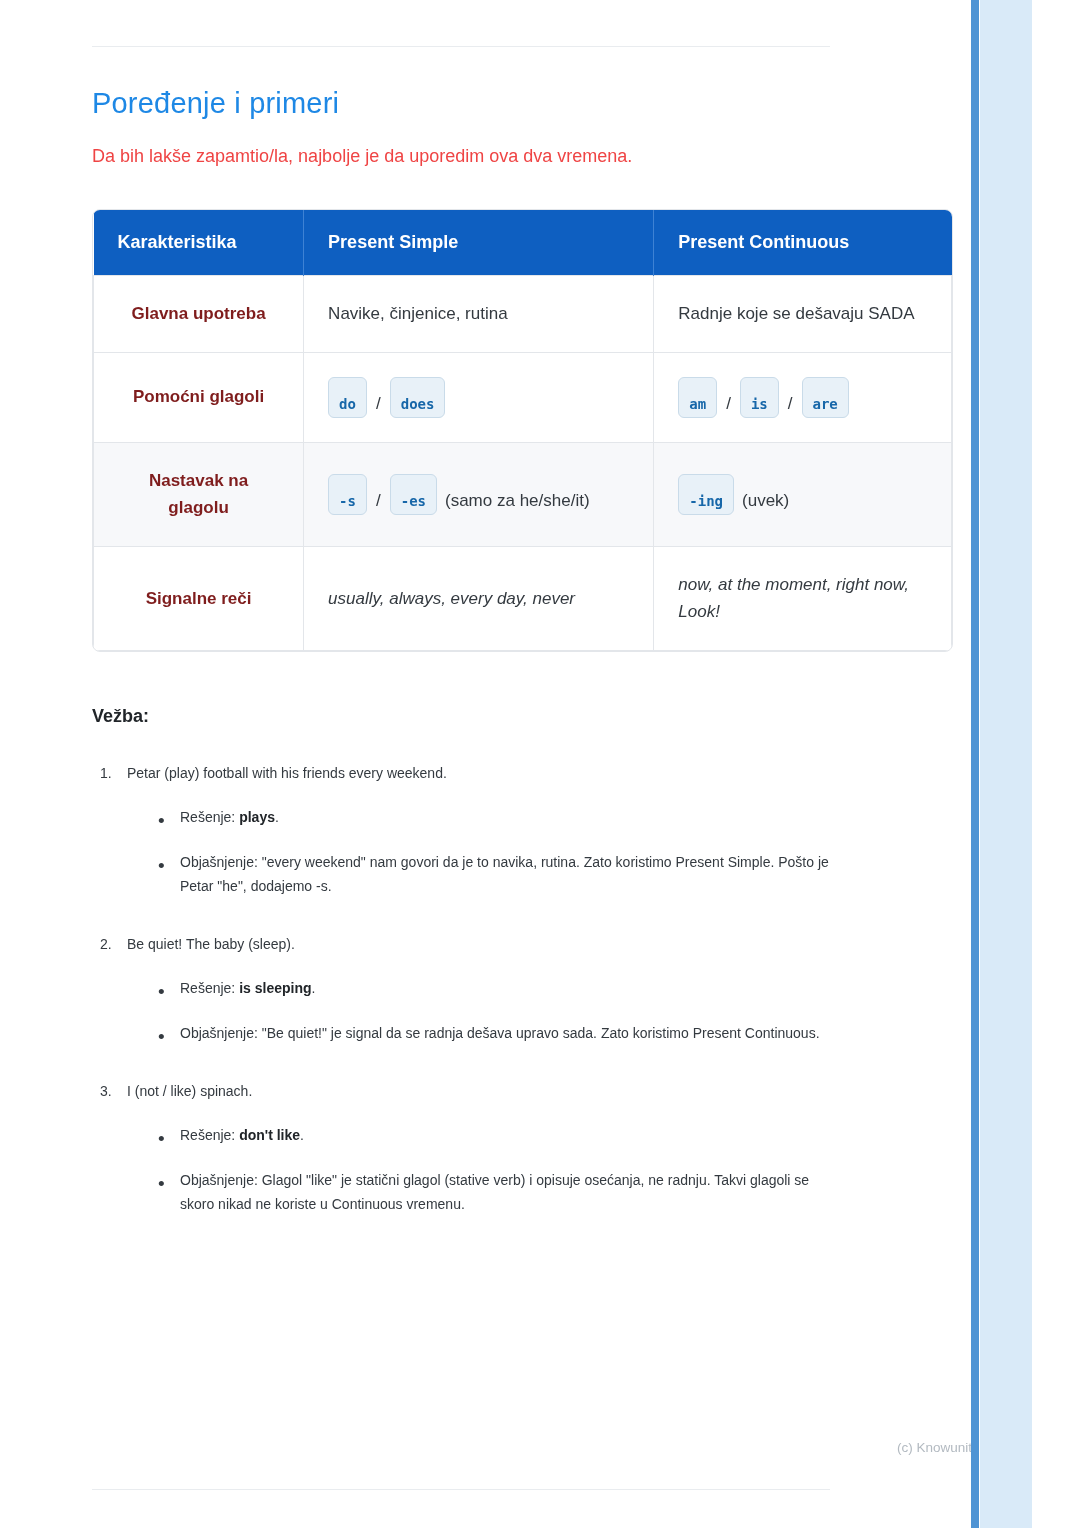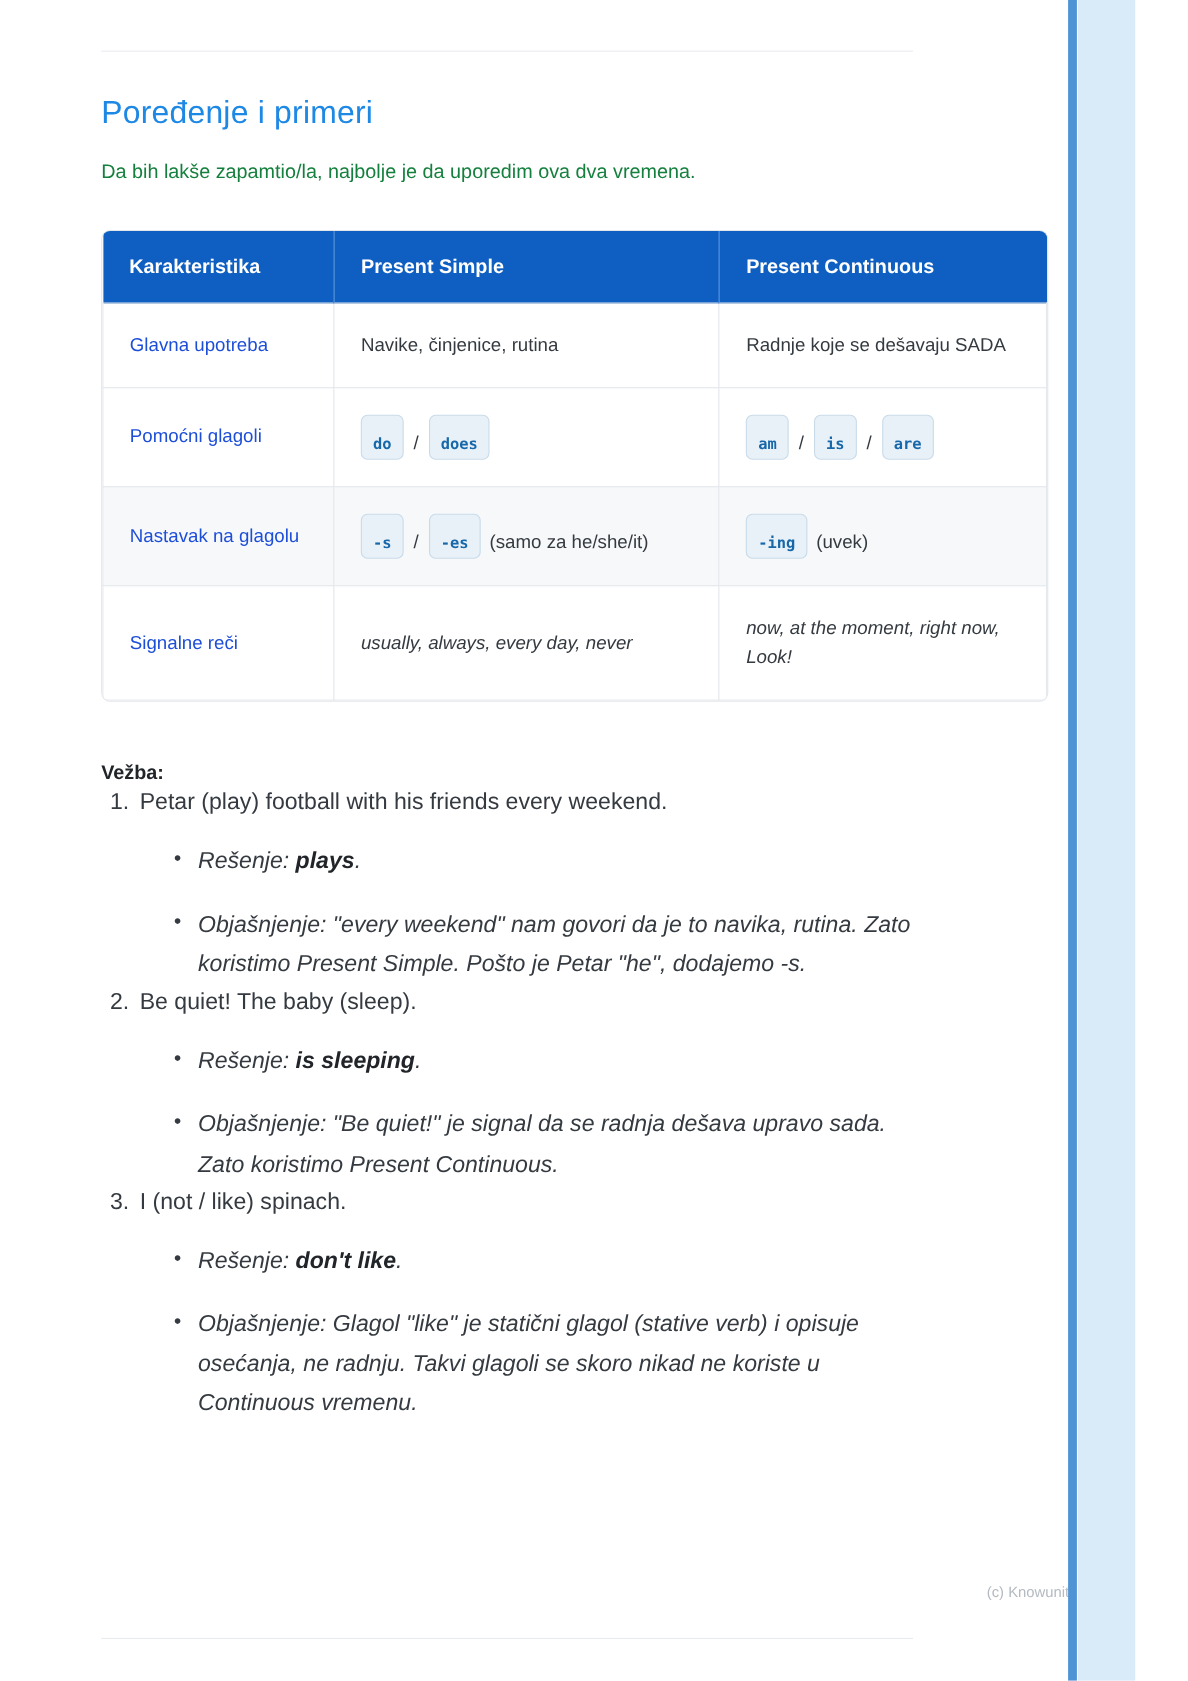--- a/index.html
+++ b/index.html
@@ -31,21 +31,21 @@
   .page-title {
     margin-top: 40px;
     font-size: 29px;
     font-weight: 400;
     color: #1e88e5;
     letter-spacing: 0.2px;
   }
   .intro {
     margin-top: 26px;
     font-size: 18px;
-    color: #15803d;
+    color: #ef4444;
   }
   .table-wrap {
     margin-top: 42px;
     width: 861px;
     border-radius: 8px;
     overflow: hidden;
     border: 1px solid #e3e6ea;
   }
   table.cmp {
     width: 100%;
@@ -62,22 +62,23 @@
   table.cmp th + th { border-left: 1px solid #3e82d4; }
   table.cmp td {
     padding: 24px;
     font-size: 17px;
     line-height: 1.62;
     border: 1px solid #e3e6ea;
     vertical-align: middle;
     color: #343a40;
   }
   table.cmp td.label {
-    font-weight: 400;
-    color: #1d4ed8;
+    font-weight: 700;
+    color: #7f1d1d;
+    text-align: center;
   }
   table.cmp tr.alt td { background: #f7f8fa; }
   table.cmp col.c1 { width: 180px; }
   table.cmp col.c2 { width: 300px; }
   table.cmp col.c3 { width: 255px; }
   .it { font-style: italic; }
   .chip {
     display: inline-block;
     background: #e8f1f8;
     border: 1px solid #c9dbe9;
@@ -90,24 +91,24 @@
     line-height: 1.3;
   }
   .slash { margin: 0 9px; color: #343a40; }
   .note { margin-left: 8px; }
   .ex-heading {
     margin-top: 54px;
     font-size: 18px;
     font-weight: 700;
     color: #212529;
   }
-  .ex-item { font-size: 21px; }
+  .ex-item { margin-top: 36px; font-size: 14px; }
   .ex-q { padding-left: 8px; line-height: 1.5; }
   .ex-num { display: inline-block; width: 27px; }
-  .ex-points { list-style: none; margin-top: 14px; padding-left: 65px; font-style: italic; }
+  .ex-points { list-style: none; margin-top: 14px; padding-left: 65px; }
   .point {
     position: relative;
     margin-top: 21px;
     padding-left: 23px;
     line-height: 1.72;
   }
   .point::before {
     content: "\2022";
     position: absolute;
     left: 1px;

